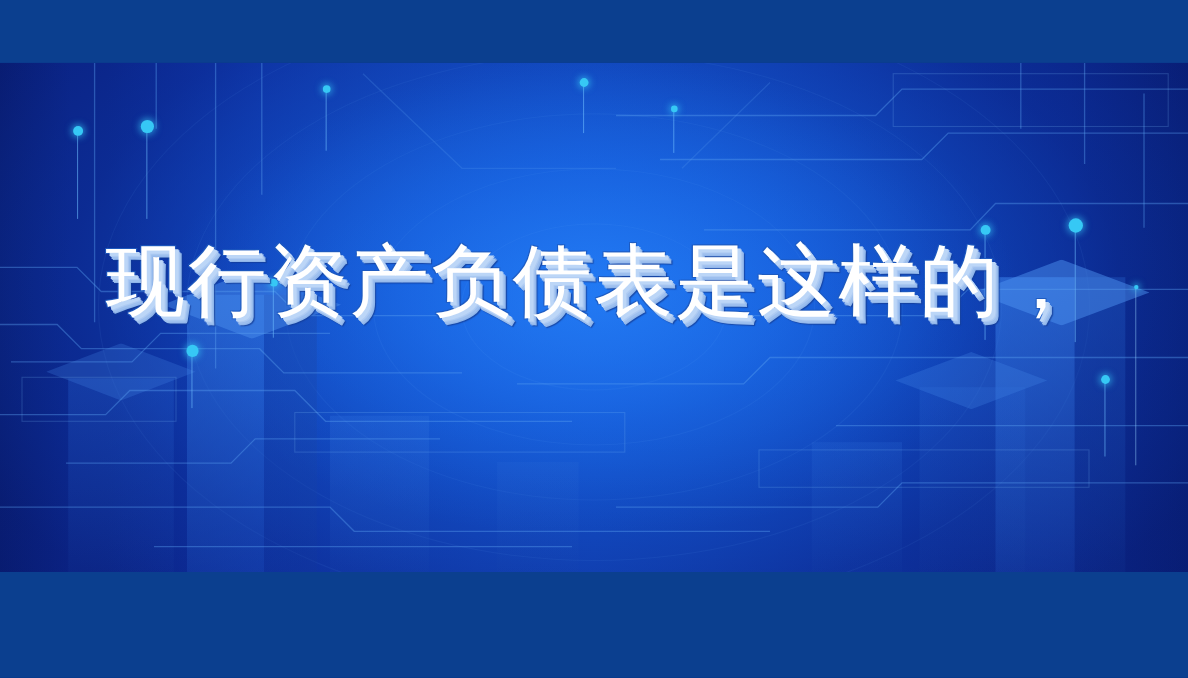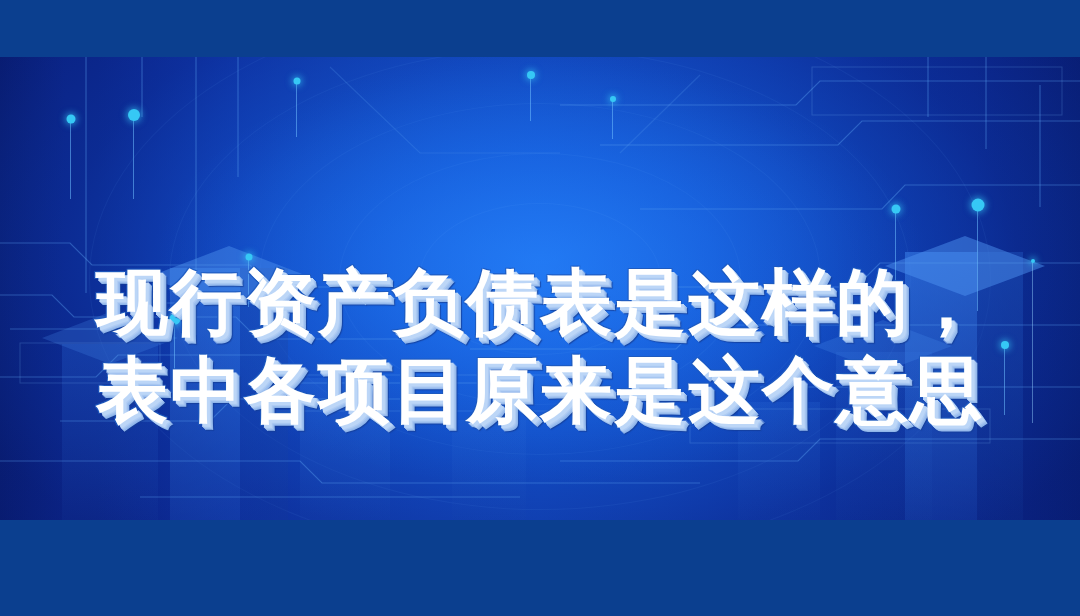--- a/index.html
+++ b/index.html
@@ -59,21 +59,21 @@
 
   
   .pin{position:absolute;width:1px;background:rgba(110,190,255,.55);}
   .pin b{position:absolute;left:50%;top:0;transform:translate(-50%,-50%);
          border-radius:50%;background:#36c8f5;display:block;
          box-shadow:0 0 6px 2px rgba(54,200,245,.55);}
 
   
   .title{position:absolute;left:0;right:0;z-index:30;text-align:center;
     font-family:"Liberation Sans","DejaVu Sans",sans-serif;
-    font-weight:bold;color:#ffffff;letter-spacing:2px;white-space:nowrap;margin-top:46px;}
+    font-weight:normal;color:#ffffff;letter-spacing:2px;white-space:nowrap;}
   .title-1{top:160px;font-size:72px;line-height:78px;
     text-shadow:
       3px 3px 0 #bcd6f7, 4px 4px 0 #aecbf3, 5px 5px 0 #9dbfee,
       6px 6px 0 #8fb5ea, 7px 7px 1px rgba(20,60,150,.75),
       -1px -1px 0 rgba(30,90,190,.85), 1px -1px 0 rgba(30,90,190,.85),
       -1px 1px 0 rgba(30,90,190,.85);}
   .title-2{top:248px;font-size:72px;line-height:78px;
     text-shadow:
       3px 3px 0 #bcd6f7, 4px 4px 0 #aecbf3, 5px 5px 0 #9dbfee,
       6px 6px 0 #8fb5ea, 7px 7px 1px rgba(20,60,150,.75),
@@ -215,16 +215,15 @@
         </div>
       <div class="pin" style="left:1032px;top:204px;height:162px;background:rgba(150,210,255,.45);">
           <b style="width:4px;height:4px;"></b>
         </div>
       <div class="pin" style="left:612px;top:42px;height:40px;">
           <b style="width:6px;height:6px;"></b>
         </div>
     </div>
 
     <div class="title title-1">现行资产负债表是这样的，</div>
-    <div class="title title-2">表中各项目原来是这个意思</div>
 
   </div>
 </div>
 
 </body></html>

